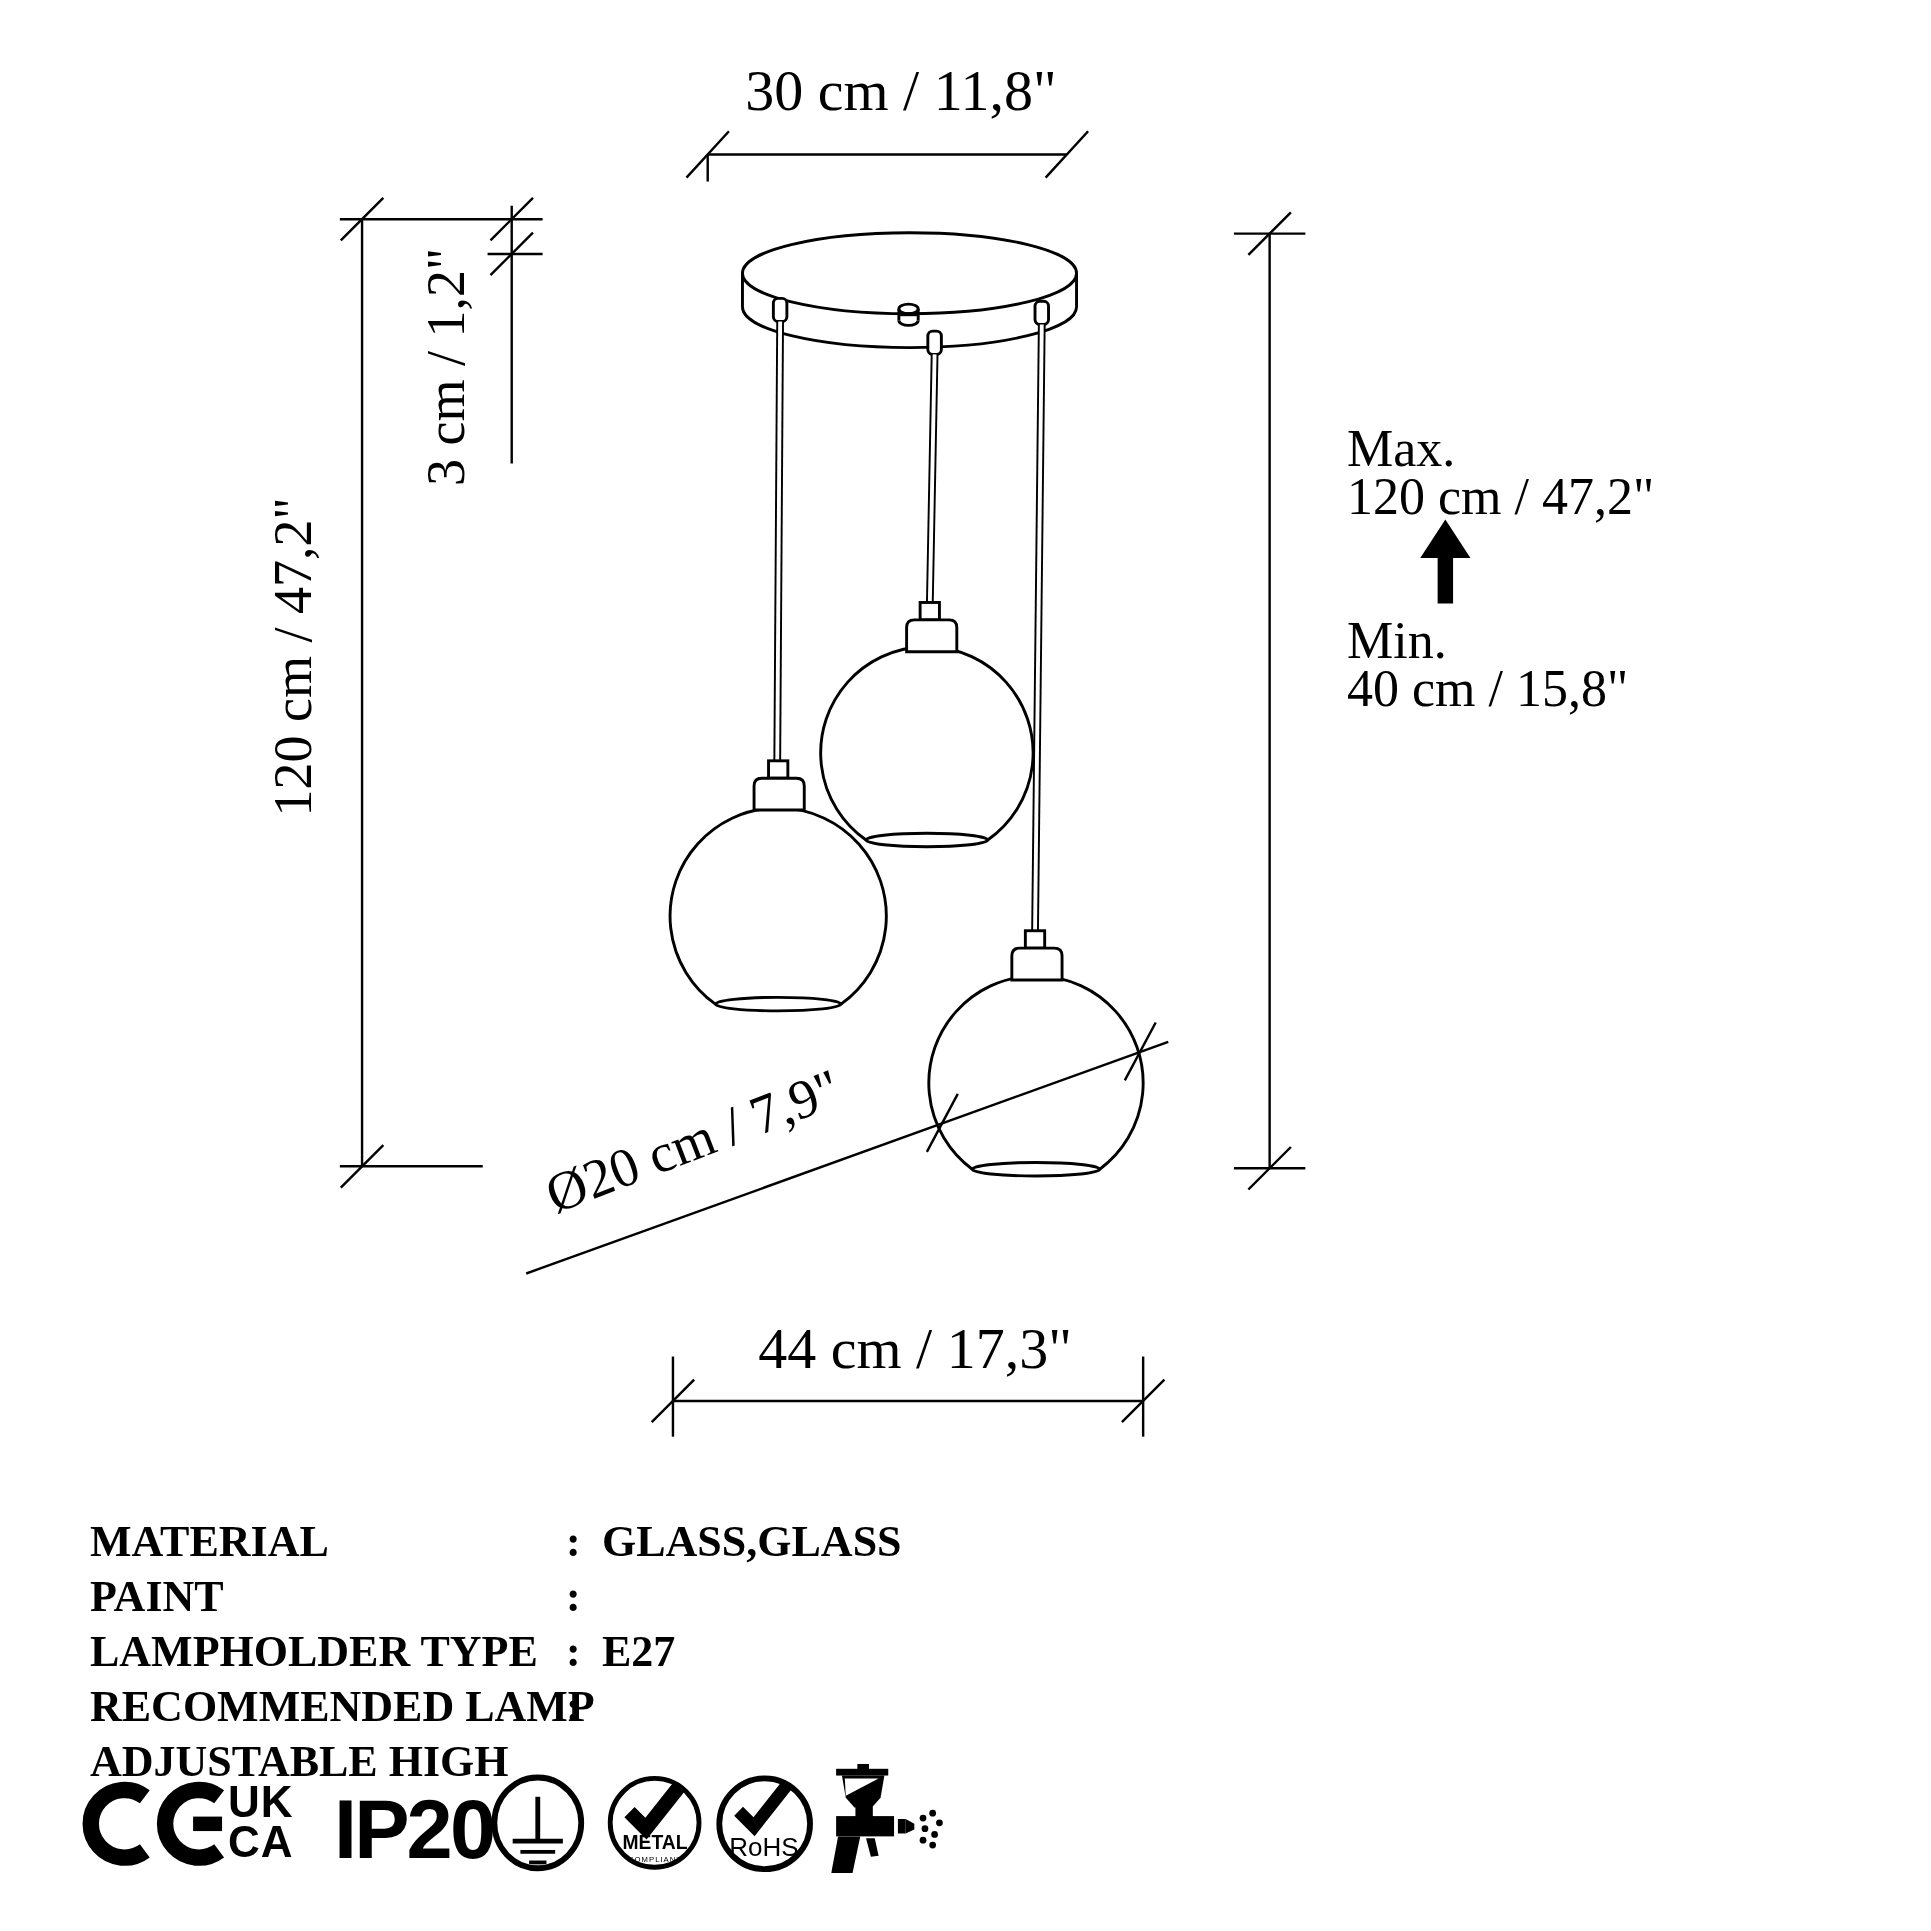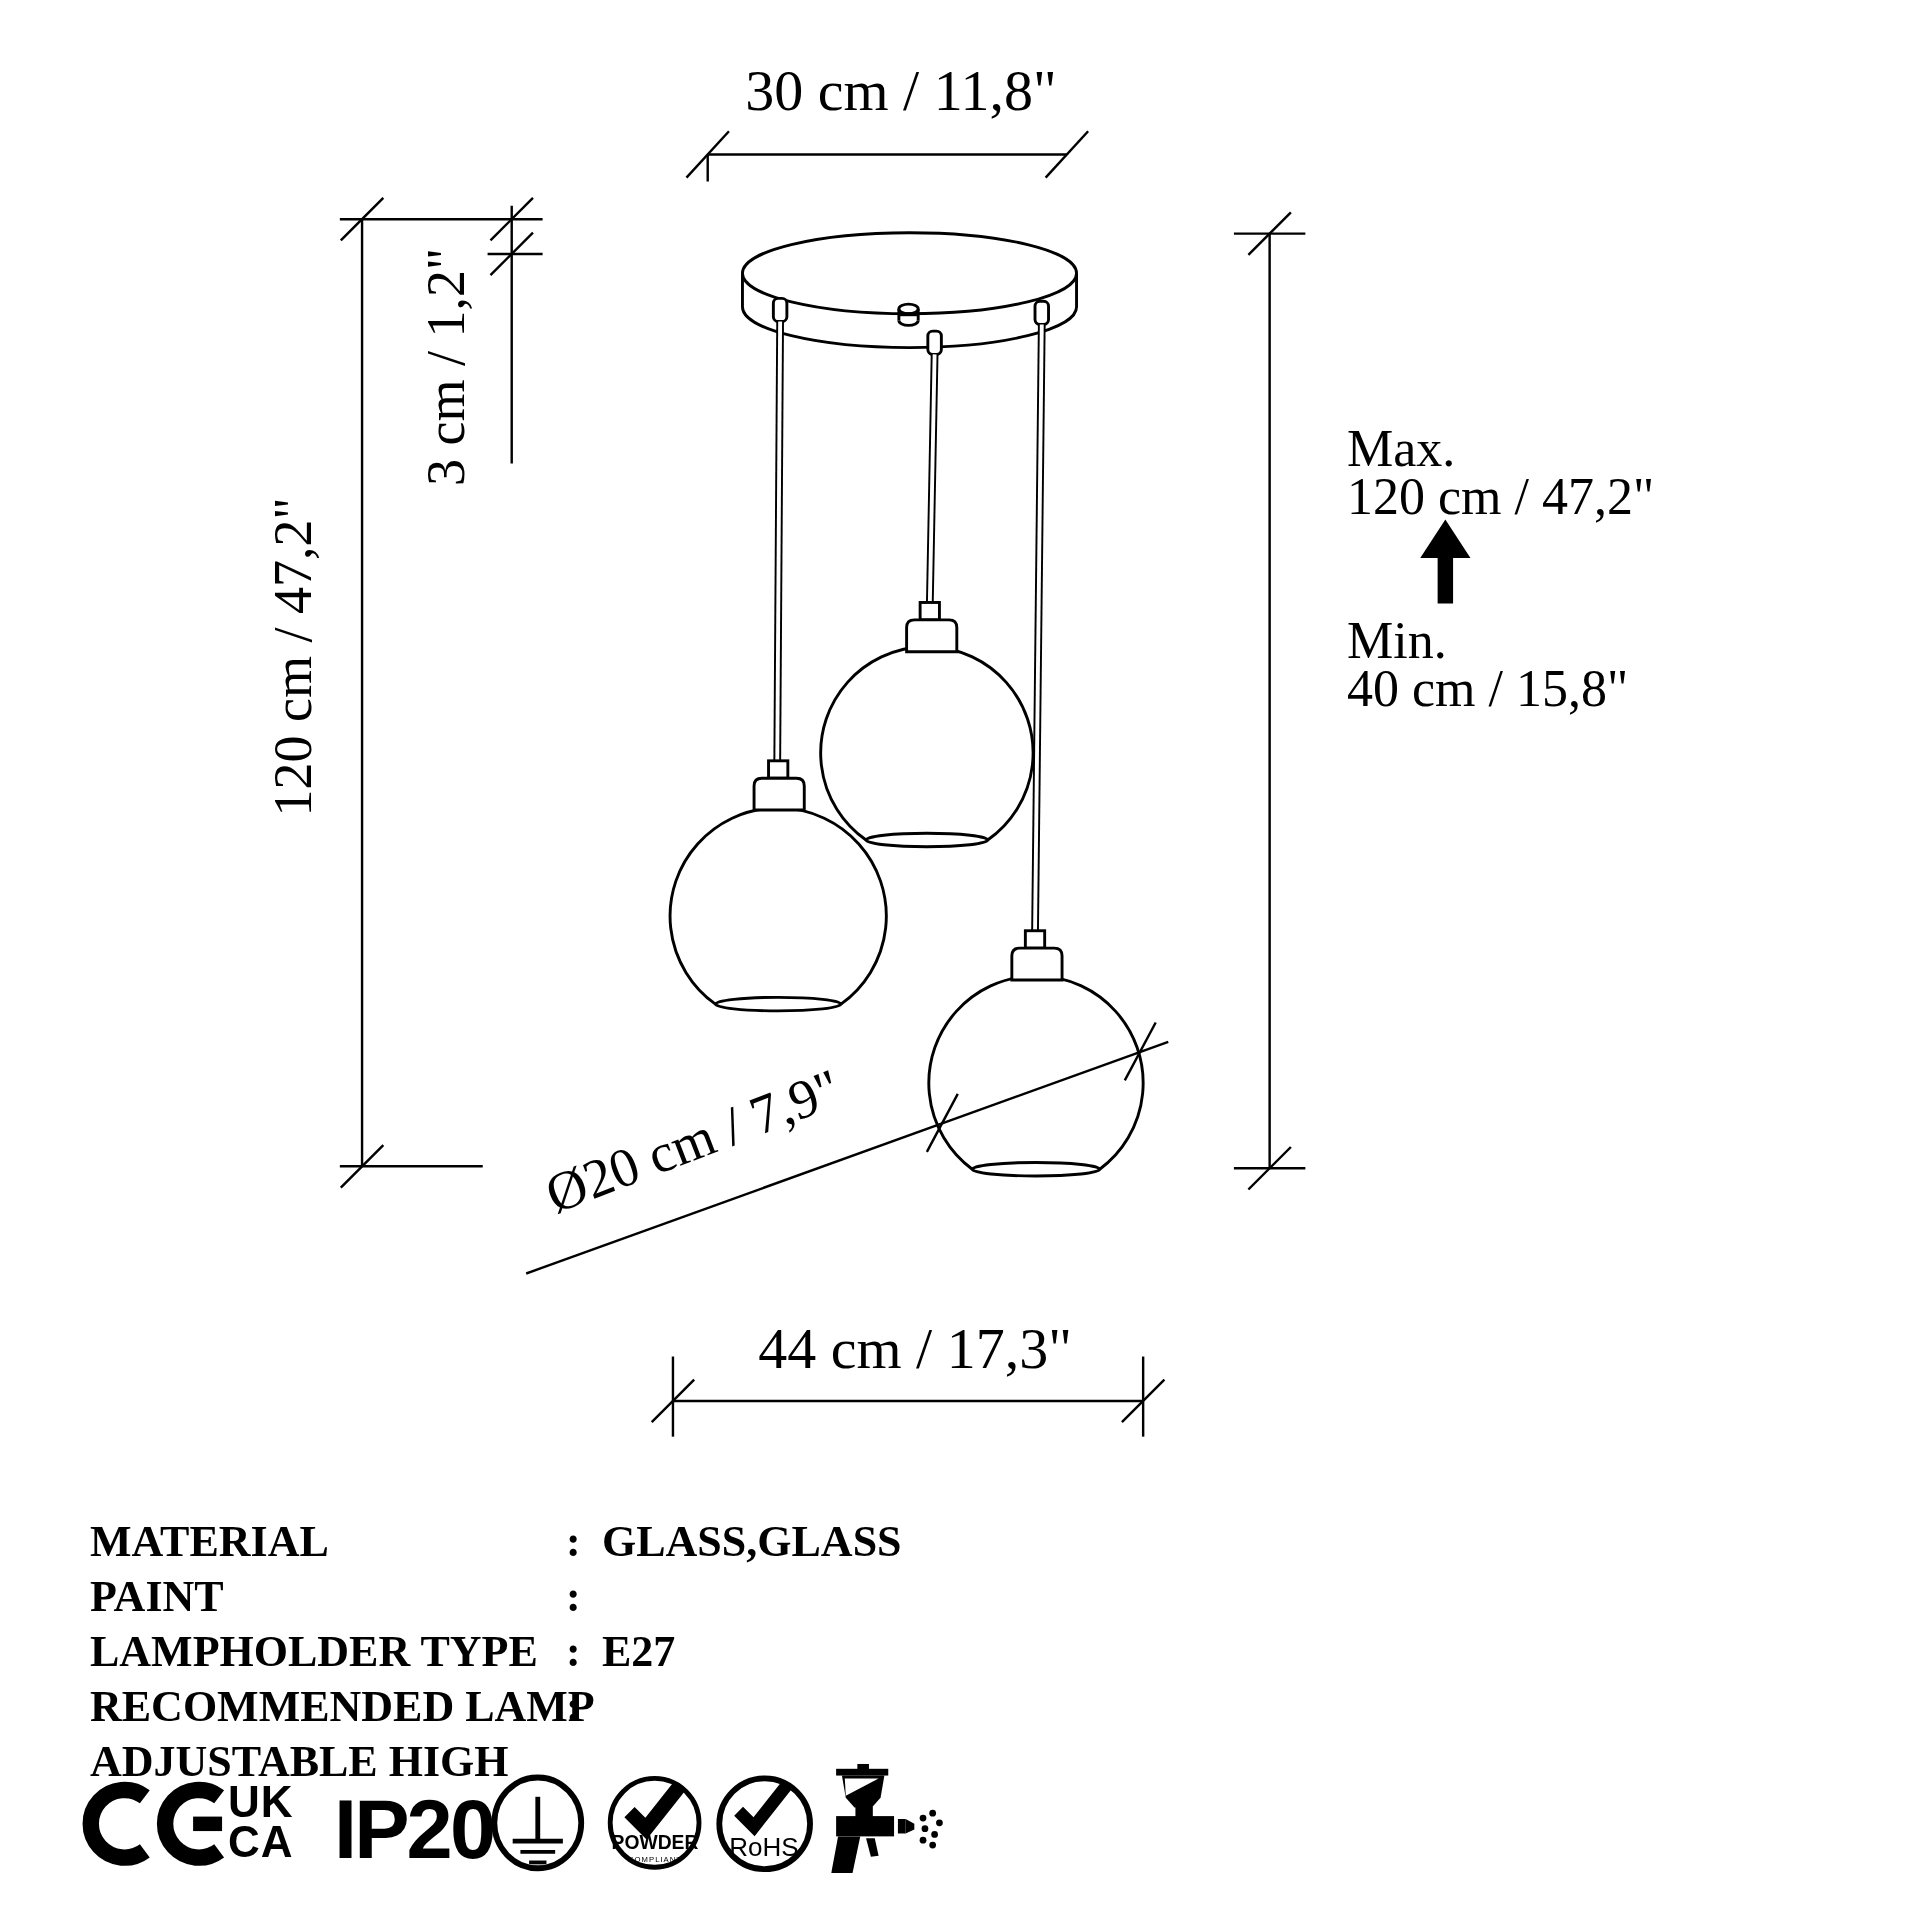--- a/index.html
+++ b/index.html
@@ -218,18 +218,18 @@
         <span class="spec-sep"></span>
         <span class="spec-value"></span>
     </div>
   </div>
 
   <div class="ukca sans">
     <div>UK</div>
     <div>CA</div>
   </div>
   <div class="ip20 sans">IP20</div>
-  <div class="badge-text reach sans">POWDER</div>
+  <div class="badge-text reach sans">METAL</div>
   <div class="badge-text reach-sub sans">COMPLIANT</div>
   <div class="badge-text rohs sans">RoHS</div>
 
 </div>
 
 
 </body></html>

